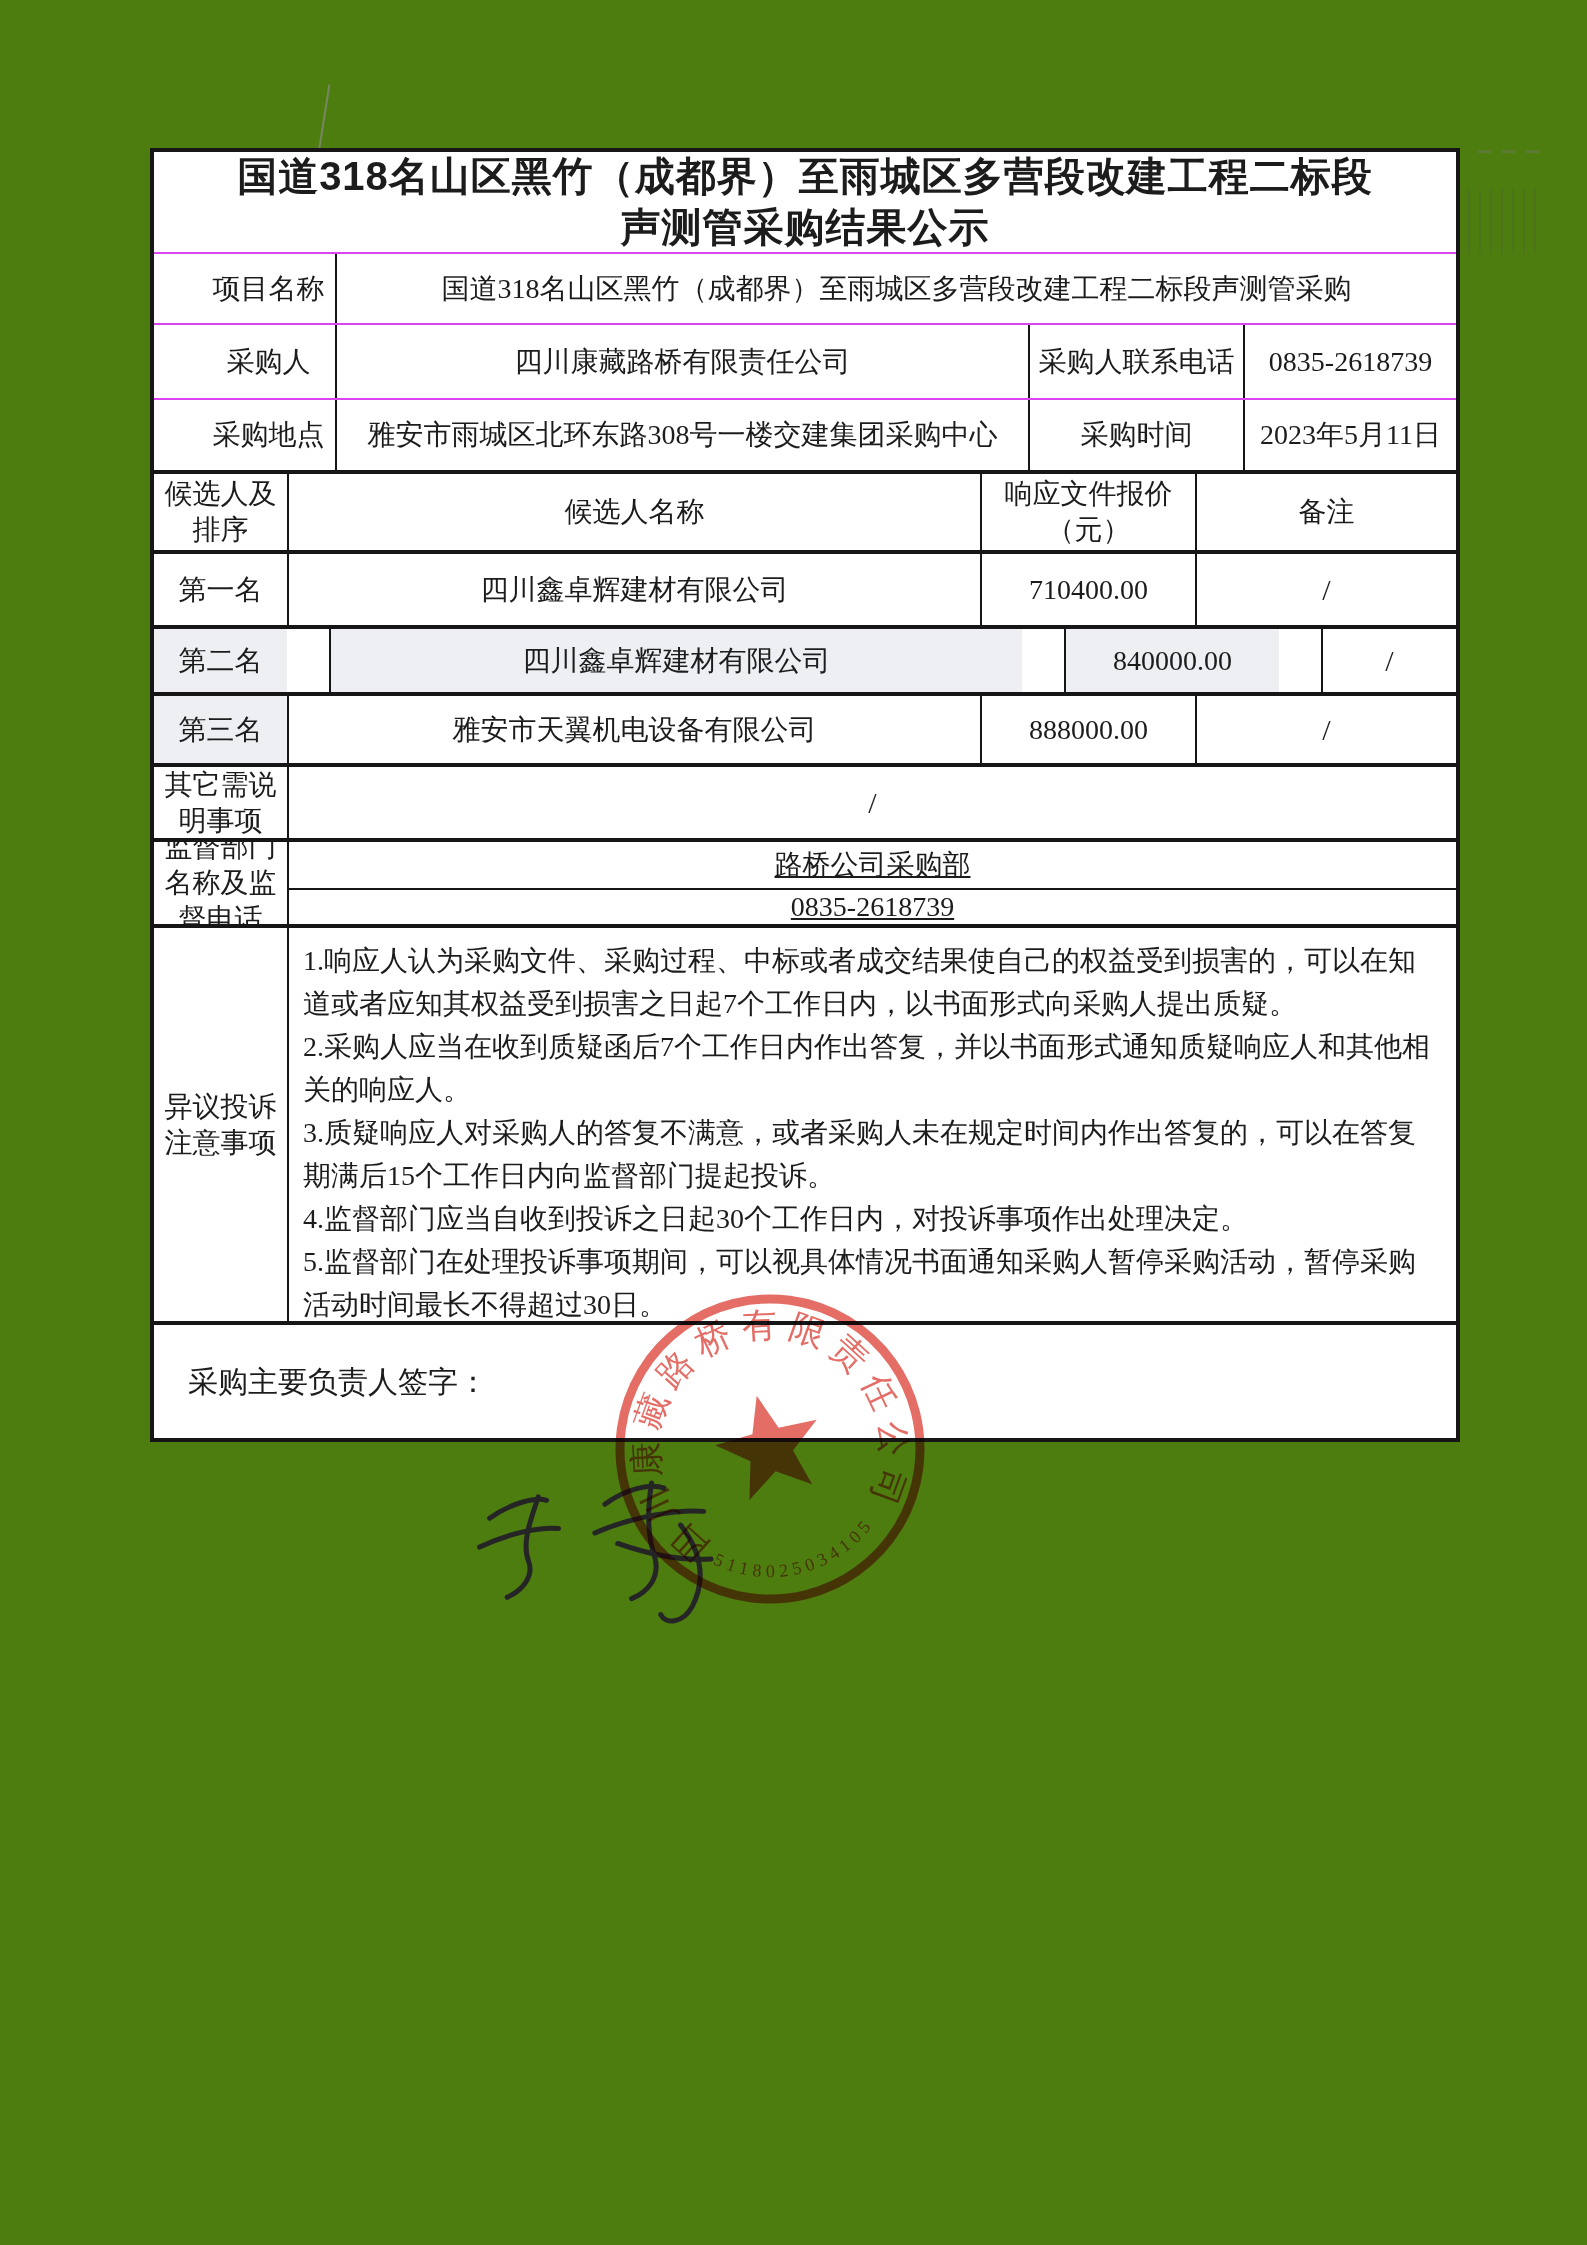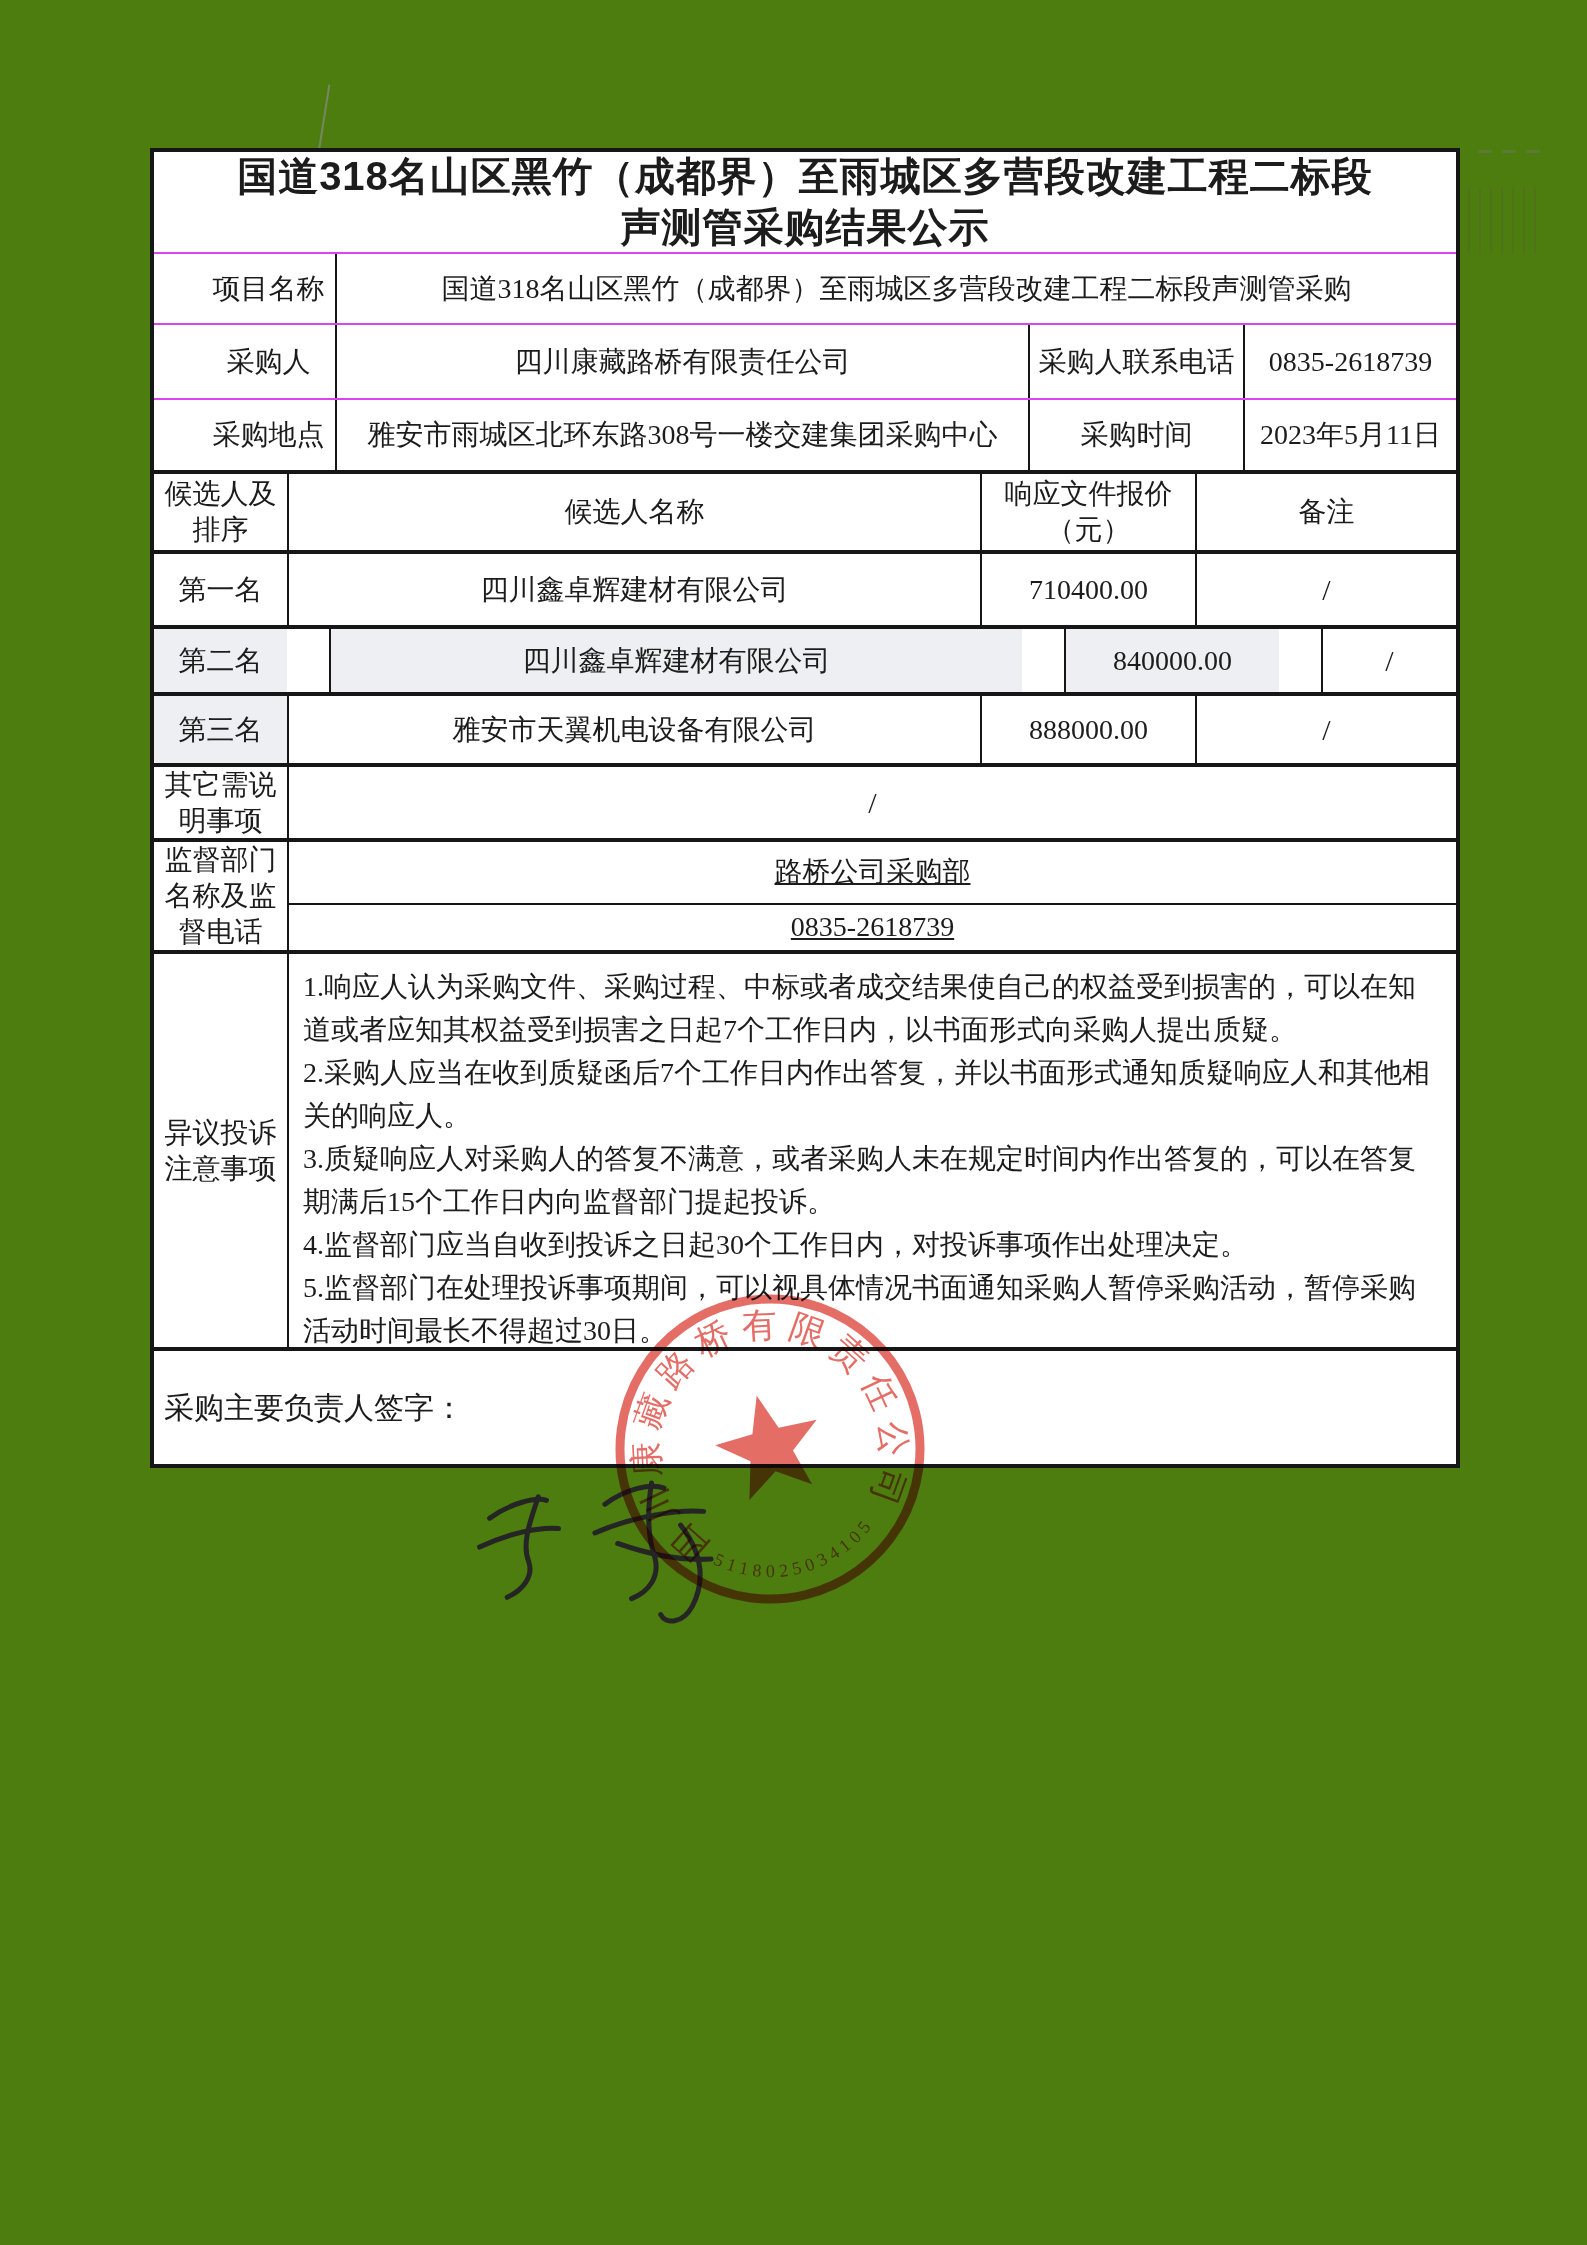--- a/index.html
+++ b/index.html
@@ -35,39 +35,39 @@
   .c3{width:215px;flex:none;text-align:center;}
   .c4{flex:1;}
   .wide{flex:1;}
   .h104{height:100px;}
   .h71{height:71px;}
   .h75{height:75px;}
   .h72{height:72px;}
   .h108{height:108px;}
   .h80{height:80px;}
   .h67{height:67px;gap:42px;}
-  .h112{height:112px;}
+  .h112{height:86px;}
   .h397{height:397px;}
   .h117{height:117px;}
   .title-cell{
     flex-direction:column;justify-content:center;
     font-family:"Liberation Sans", sans-serif;
     font-weight:bold;font-size:40px;line-height:51px;letter-spacing:1px;
   }
   .gray{background:#edeff2;}
   .stack{flex:1;display:flex;flex-direction:column;box-sizing:border-box;}
   .sub{display:flex;align-items:center;justify-content:center;font-size:28px;box-sizing:border-box;text-decoration:underline;}
   .sub1{height:63px;}
   .sub2{height:49px;border-top:2px solid #161616;}
   .objection-body{
     display:block;text-align:left;
     padding:11px 16px 0 14px;
     font-size:28px;line-height:43px;
   }
-  .sig-cell{justify-content:flex-start;font-size:30px;padding-left:10px;}
+  .sig-cell{justify-content:flex-start;font-size:30px;padding-left:10px;margin-left:24px;}
   .slash{font-size:30px;}
   
   .overlay{position:absolute;pointer-events:none;}
   .stamp{mix-blend-mode:multiply;opacity:.8;}
   
   .smudge-a{
     left:186px;top:150px;width:48px;height:82px;
     background:repeating-linear-gradient(90deg, rgba(45,45,45,.55) 0 3px, rgba(0,0,0,0) 3px 8px);
     filter:blur(.7px);opacity:.55;
   }

